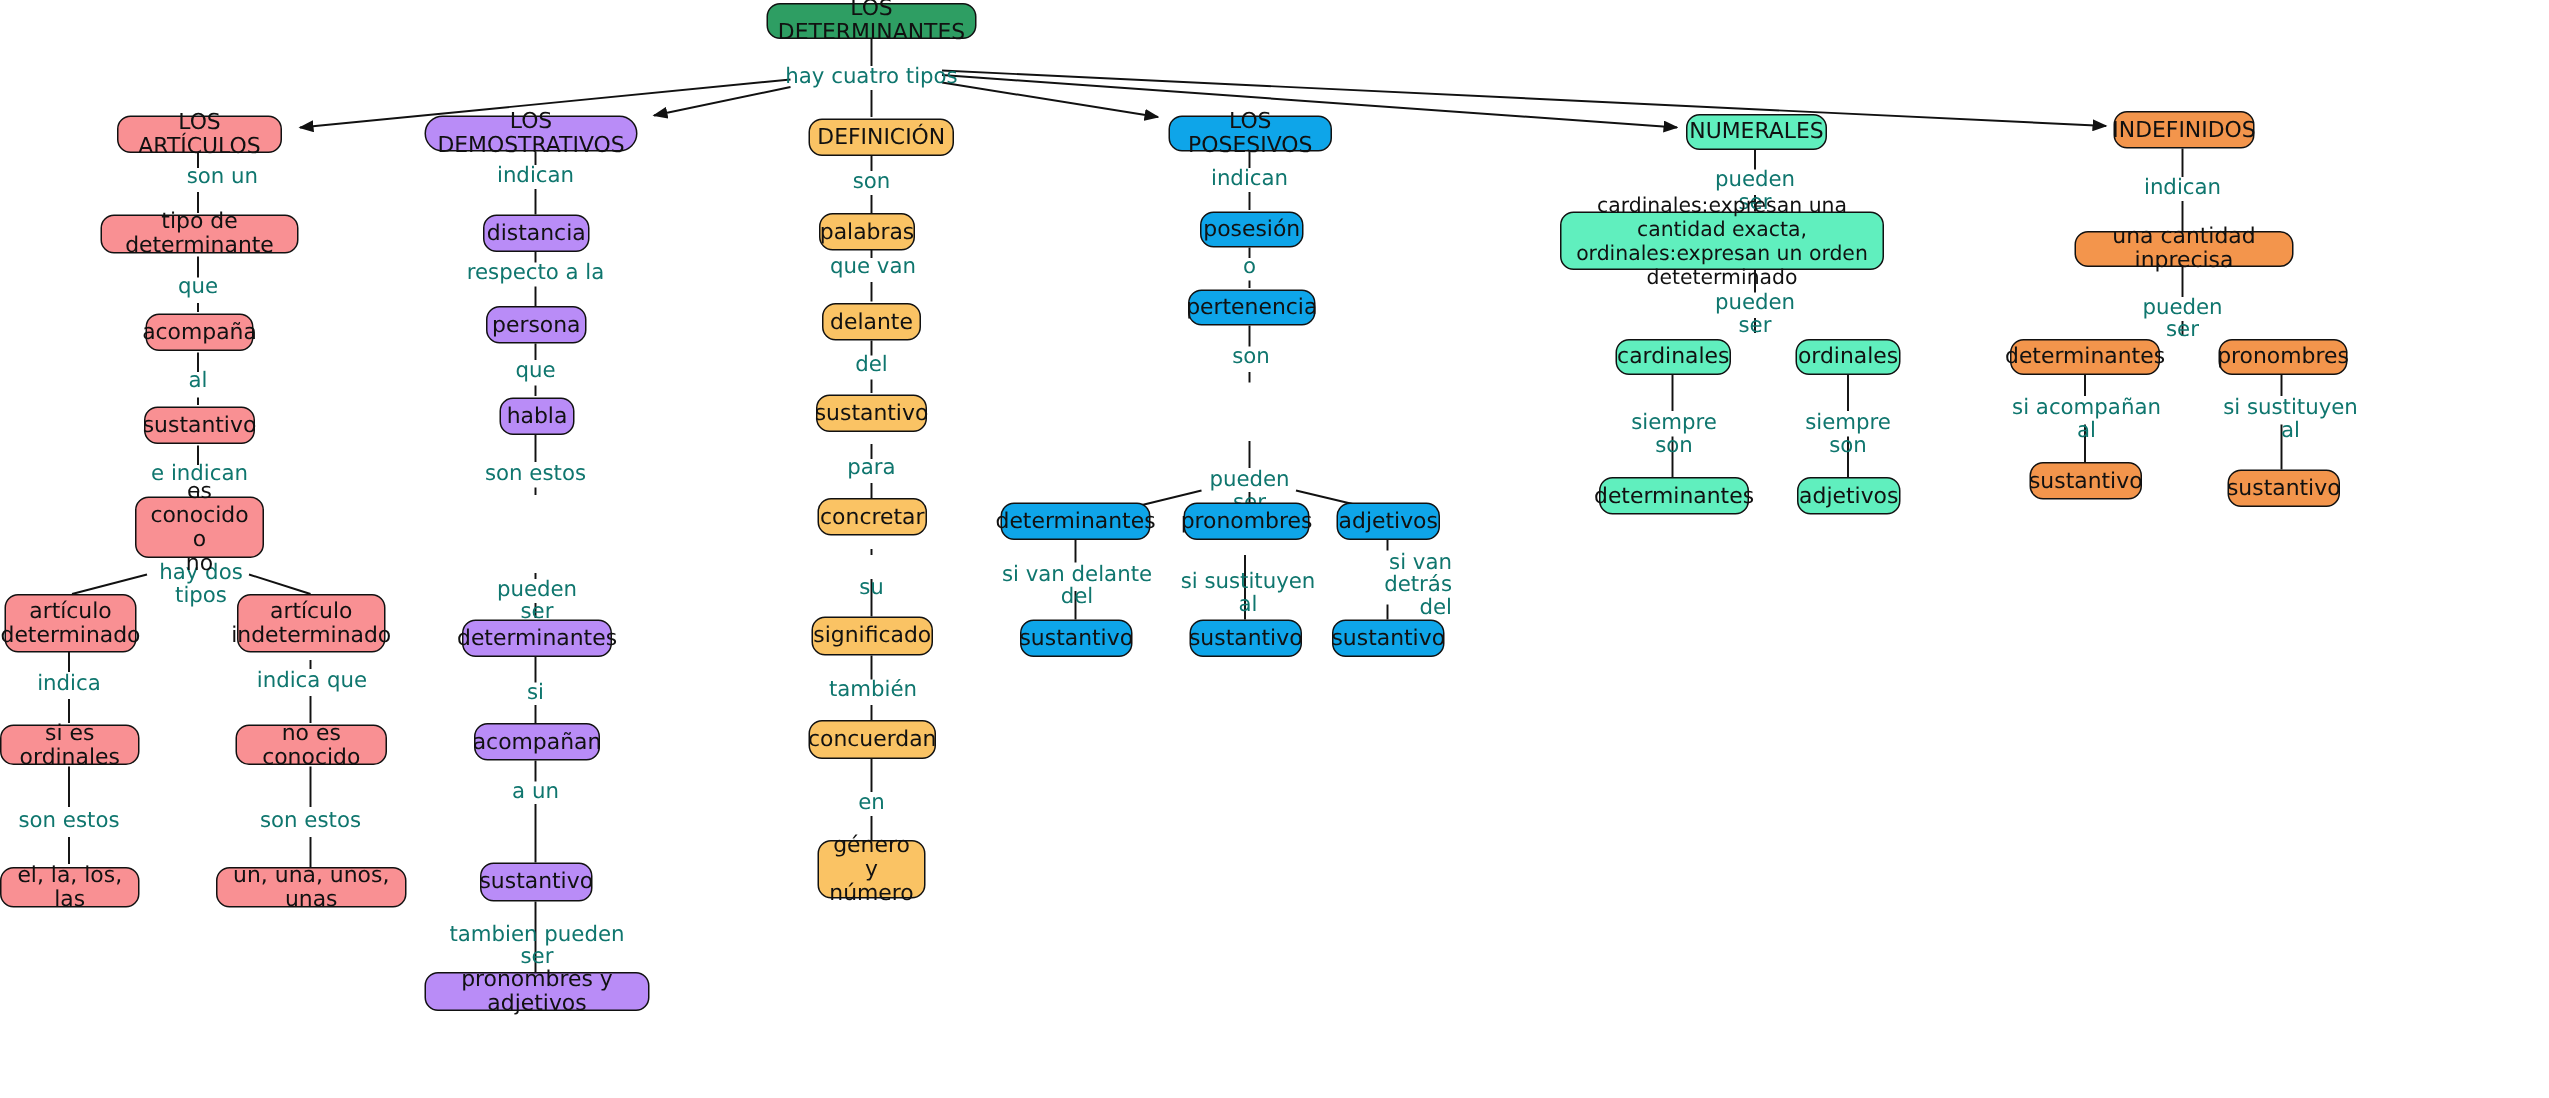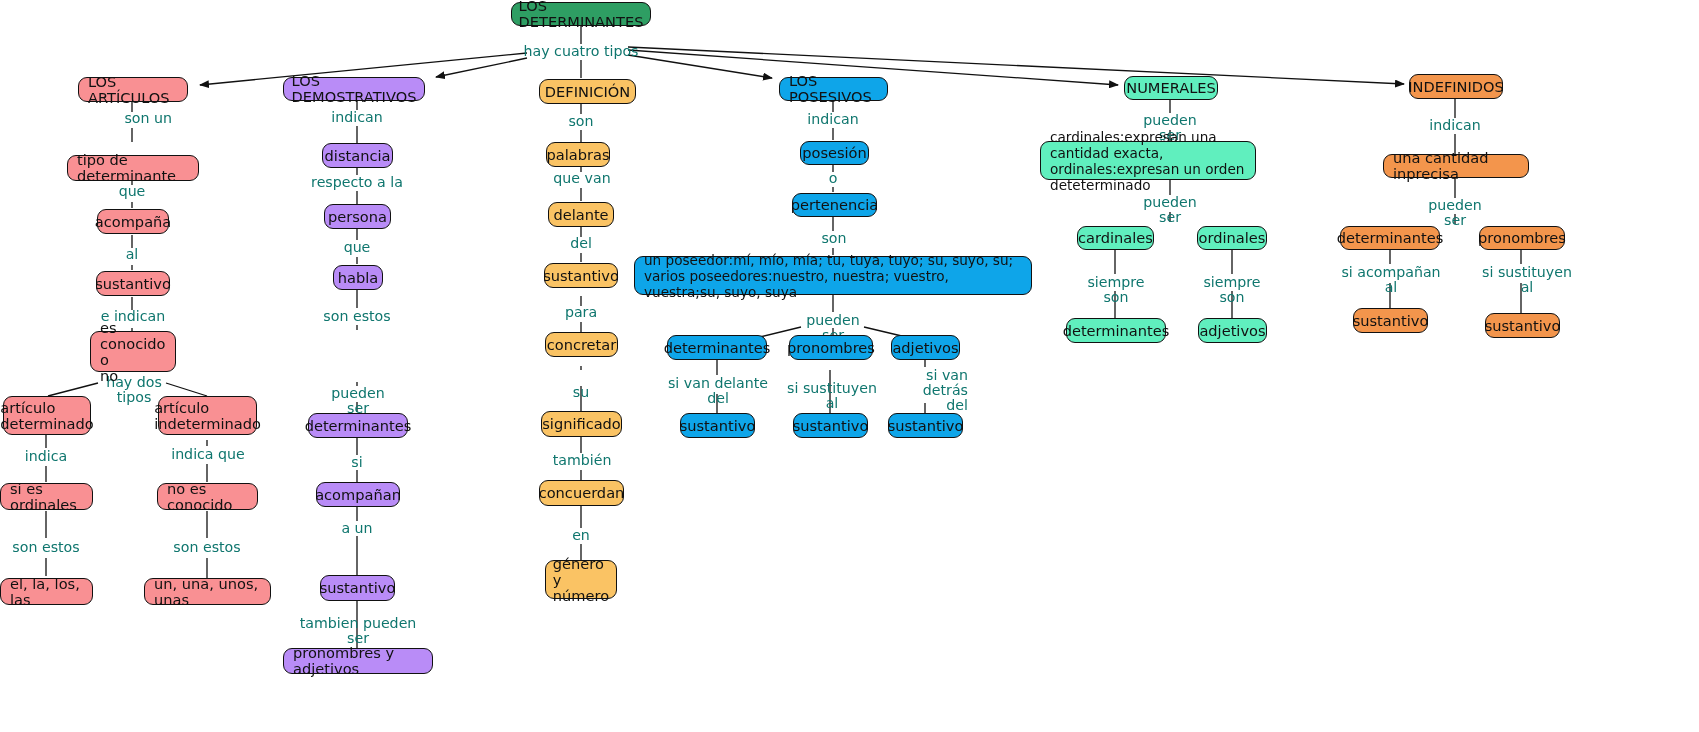--- a/index.html
+++ b/index.html
@@ -26,20 +26,21 @@
     pointer-events: none;
   }
   .node {
     position: absolute;
     box-sizing: border-box;
     border: 1.3px solid #111111;
     border-radius: 9px;
     color: #111111;
     font-size: 14.6px;
     line-height: 16px;
+    text-align: center;
     display: flex;
     align-items: center;
     justify-content: center;
     padding: 3px 9px;
     white-space: pre-line;
     z-index: 3;
   }
   .lbl {
     position: absolute;
     color: #0f766e;
@@ -169,21 +170,21 @@
       <line x1="1521" y1="250" x2="1521" y2="264"></line>
       <line x1="1521" y1="283" x2="1521" y2="313"></line>
     </g>
   </svg>
 
   <div class="node root" style="left:511px; top:2px; width:140px; height:24px;">LOS DETERMINANTES</div>
   <div class="lbl" style="left:521px; top:44px; width:120px;">hay cuatro tipos</div>
 
   <div class="node red" style="left:78px; top:77px; width:110px; height:25px;">LOS ARTÍCULOS</div>
   <div class="lbl" style="left:92px; top:111px; width:80px;text-align:right;">son un</div>
-  <div class="node red" style="left:67px; top:155px; width:132px; height:26px;">tipo de determinante</div>
+  <div class="node red" style="left:67px; top:143px; width:132px; height:26px;">tipo de determinante</div>
   <div class="lbl" style="left:102px; top:184px; width:60px;">que</div>
   <div class="node red" style="left:97px; top:209px; width:72px; height:25px;">acompaña</div>
   <div class="lbl" style="left:112px; top:247px; width:40px;">al</div>
   <div class="node red" style="left:96px; top:271px; width:74px; height:25px;">sustantivo</div>
   <div class="lbl" style="left:92px; top:309px; width:82px;">e indican</div>
   <div class="node red" style="left:90px; top:331px; width:86px; height:41px;">es conocido o
 no</div>
   <div class="lbl" style="left:89px; top:375px; width:90px;">hay dos tipos</div>
   <div class="node red" style="left:3px; top:396px; width:88px; height:39px;">artículo
 determinado</div>
@@ -191,21 +192,21 @@
 indeterminado</div>
   <div class="lbl" style="left:15px; top:449px; width:62px;">indica</div>
   <div class="lbl" style="left:166px; top:447px; width:84px;">indica que</div>
   <div class="node red" style="left:0px; top:483px; width:93px; height:27px;">si es ordinales</div>
   <div class="node red" style="left:157px; top:483px; width:101px; height:27px;">no es conocido</div>
   <div class="lbl" style="left:6px; top:540px; width:80px;">son estos</div>
   <div class="lbl" style="left:167px; top:540px; width:80px;">son estos</div>
   <div class="node red" style="left:0px; top:578px; width:93px; height:27px;">el, la, los, las</div>
   <div class="node red" style="left:144px; top:578px; width:127px; height:27px;">un, una, unos, unas</div>
 
-  <div class="node purple" style="left:283px; top:77px; width:142px; height:24px;">LOS DEMOSTRATIVOS</div>
+  <div class="node purple" style="left:283px; top:77px; width:142px; height:24px;border-radius:12px;">LOS DEMOSTRATIVOS</div>
   <div class="lbl" style="left:320px; top:110px; width:74px;">indican</div>
   <div class="node purple" style="left:322px; top:143px; width:71px; height:25px;">distancia</div>
   <div class="lbl" style="left:311px; top:175px; width:92px;">respecto a la</div>
   <div class="node purple" style="left:324px; top:204px; width:67px; height:25px;">persona</div>
   <div class="lbl" style="left:327px; top:240px; width:60px;">que</div>
   <div class="node purple" style="left:333px; top:265px; width:50px; height:25px;">habla</div>
   <div class="lbl" style="left:317px; top:309px; width:80px;">son estos</div>
   <div class="lbl" style="left:321px; top:386px; width:74px;">pueden ser</div>
   <div class="node purple" style="left:308px; top:413px; width:100px; height:25px;">determinantes</div>
   <div class="lbl" style="left:337px; top:455px; width:40px;">si</div>
@@ -231,22 +232,20 @@
   <div class="lbl" style="left:562px; top:528px; width:38px;">en</div>
   <div class="node orange" style="left:545px; top:560px; width:72px; height:39px;">género y
 número</div>
 
   <div class="node green" style="left:779px; top:77px; width:109px; height:24px;">LOS POSESIVOS</div>
   <div class="lbl" style="left:796px; top:112px; width:74px;">indican</div>
   <div class="node green" style="left:800px; top:141px; width:69px; height:24px;">posesión</div>
   <div class="lbl" style="left:817px; top:171px; width:32px;">o</div>
   <div class="node green" style="left:792px; top:193px; width:85px; height:24px;">pertenencia</div>
   <div class="lbl" style="left:806px; top:231px; width:56px;">son</div>
-  <div class="node green" style="left:634px; top:256px; width:398px; height:39px; font-size:13.6px; line-height:16px;">un poseedor:mí, mío, mía; tu, tuya, tuyo; su, suyo, su;
-varios poseedores:nuestro, nuestra; vuestro, vuestra;su, suyo, suya</div>
   <div class="lbl" style="left:795px; top:313px; width:76px;">pueden ser</div>
   <div class="node green" style="left:667px; top:335px; width:100px; height:25px;">determinantes</div>
   <div class="node green" style="left:789px; top:335px; width:84px; height:25px;">pronombres</div>
   <div class="node green" style="left:891px; top:335px; width:69px; height:25px;">adjetivos</div>
   <div class="lbl" style="left:659px; top:376px; width:118px;">si van delante del</div>
   <div class="lbl" style="left:780px; top:381px; width:104px;">si sustituyen al</div>
   <div class="lbl" style="left:884px; top:368px; width:84px;text-align:right;">si van detrás
 del</div>
   <div class="node green" style="left:680px; top:413px; width:75px; height:25px;">sustantivo</div>
   <div class="node green" style="left:793px; top:413px; width:75px; height:25px;">sustantivo</div>

